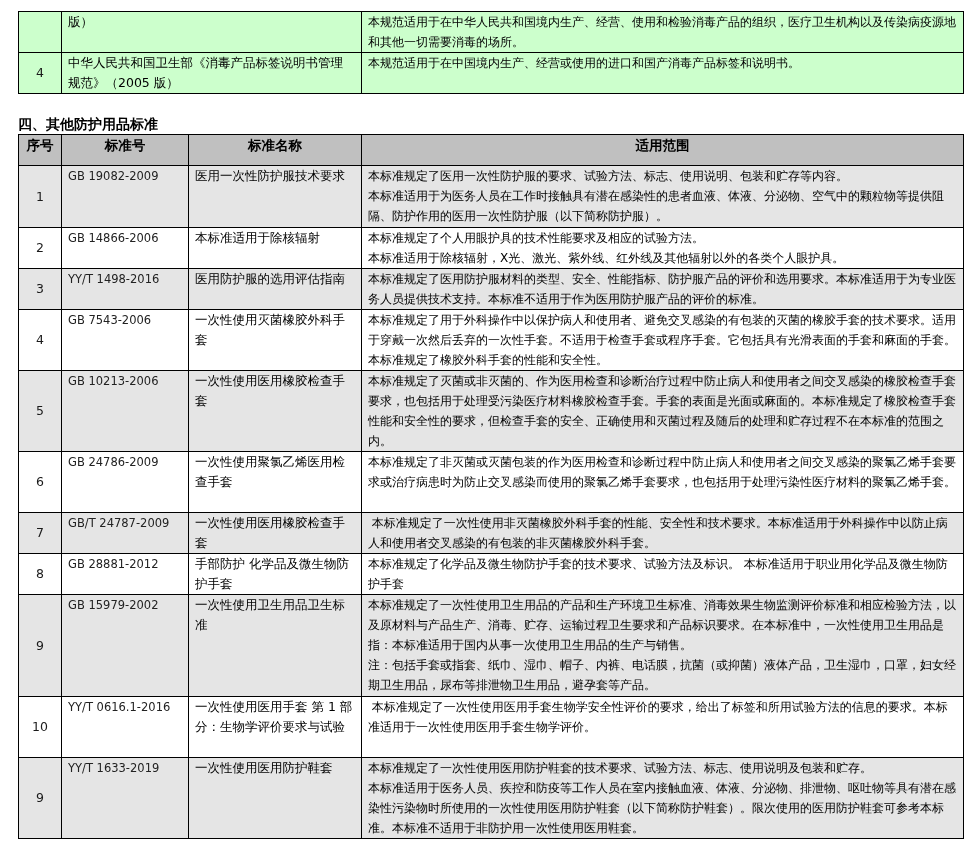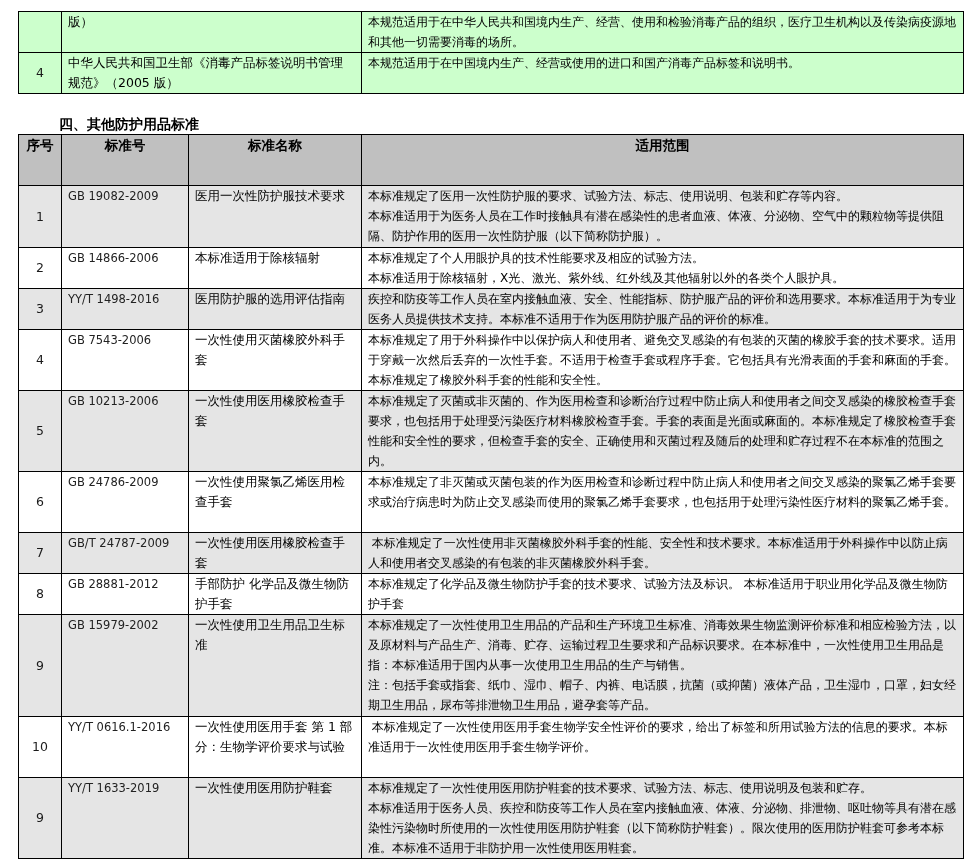--- a/index.html
+++ b/index.html
@@ -4,21 +4,21 @@
 <style>
   html, body { margin: 0; padding: 0; background: #ffffff; }
   body { width: 977px; height: 862px; position: relative; overflow: hidden;
          font-family: "DejaVu Sans", "Liberation Sans", sans-serif; color: #000; }
   table { border-collapse: collapse; position: absolute; left: 18px; table-layout: fixed; }
   td, th { border: 1px solid #000; vertical-align: top; font-size: 12.5px; line-height: 20px;
            padding: 0 6px; overflow: hidden; word-break: break-all; }
   .top-table { top: 11px; width: 945px; }
   .top-table td { background: #ccffcc; }
   .section-title { position: absolute; left: 18px; top: 114px; font-size: 14px; font-weight: bold;
-                   font-family: "DejaVu Serif", "Liberation Serif", serif; line-height: 20px; margin-left: 41px; }
+                   font-family: "DejaVu Serif", "Liberation Serif", serif; line-height: 20px; }
   .main-table { top: 134px; width: 945px; }
   .main-table th { background: #c0c0c0; font-weight: bold; font-size: 13.5px;
                    font-family: "DejaVu Serif", "Liberation Serif", serif; text-align: center; }
   .main-table th.seq { line-height: 20px; }
   .row-orange td { background: #e5e5e5; }
   .row-white td { background: #ffffff; }
   td.num { text-align: center; vertical-align: middle; font-size: 12.5px; color: #1a1a1a; }
   td.code { font-size: 11.5px; color: #222; }
   td.scope { font-size: 12px; }
 </style>
@@ -48,21 +48,21 @@
 <div class="section-title">四、其他防护用品标准</div>
 
 <table class="main-table">
   <colgroup>
     <col style="width:43px">
       <col style="width:127px">
       <col style="width:173px">
       <col style="width:602px">
   </colgroup>
   <tbody>
-      <tr style="height:51px">
+      <tr style="height:31px">
     <th class="seq">序号</th>
     <th>标准号</th>
     <th>标准名称</th>
     <th>适用范围</th>
   </tr>
 
   <tr class="row-orange" style="height:62px">
     <td class="num">1</td>
     <td class="code">GB 19082-2009</td>
     <td>医用一次性防护服技术要求</td>
@@ -73,21 +73,21 @@
     <td class="num">2</td>
     <td class="code">GB 14866-2006</td>
     <td>本标准适用于除核辐射</td>
     <td class="scope" style="white-space:pre-line">本标准规定了个人用眼护具的技术性能要求及相应的试验方法。
 本标准适用于除核辐射，X光、激光、紫外线、红外线及其他辐射以外的各类个人眼护具。</td>
   </tr>
   <tr class="row-orange" style="height:41px">
     <td class="num">3</td>
     <td class="code">YY/T 1498-2016</td>
     <td>医用防护服的选用评估指南</td>
-    <td class="scope">疾控和防疫等工作人员在室内接触血液、安全、性能指标、防护服产品的评价和选用要求。本标准适用于为专业医务人员提供技术支持。本标准不适用于作为医用防护服产品的评价的标准。</td>
+    <td class="scope">本标准规定了医用防护服材料的类型、安全、性能指标、防护服产品的评价和选用要求。本标准适用于为专业医务人员提供技术支持。本标准不适用于作为医用防护服产品的评价的标准。</td>
   </tr>
   <tr class="row-white" style="height:61px">
     <td class="num">4</td>
     <td class="code">GB 7543-2006</td>
     <td>一次性使用灭菌橡胶外科手套</td>
     <td class="scope">本标准规定了用于外科操作中以保护病人和使用者、避免交叉感染的有包装的灭菌的橡胶手套的技术要求。适用于穿戴一次然后丢弃的一次性手套。不适用于检查手套或程序手套。它包括具有光滑表面的手套和麻面的手套。本标准规定了橡胶外科手套的性能和安全性。</td>
   </tr>
   <tr class="row-orange" style="height:81px">
     <td class="num">5</td>
     <td class="code">GB 10213-2006</td>

